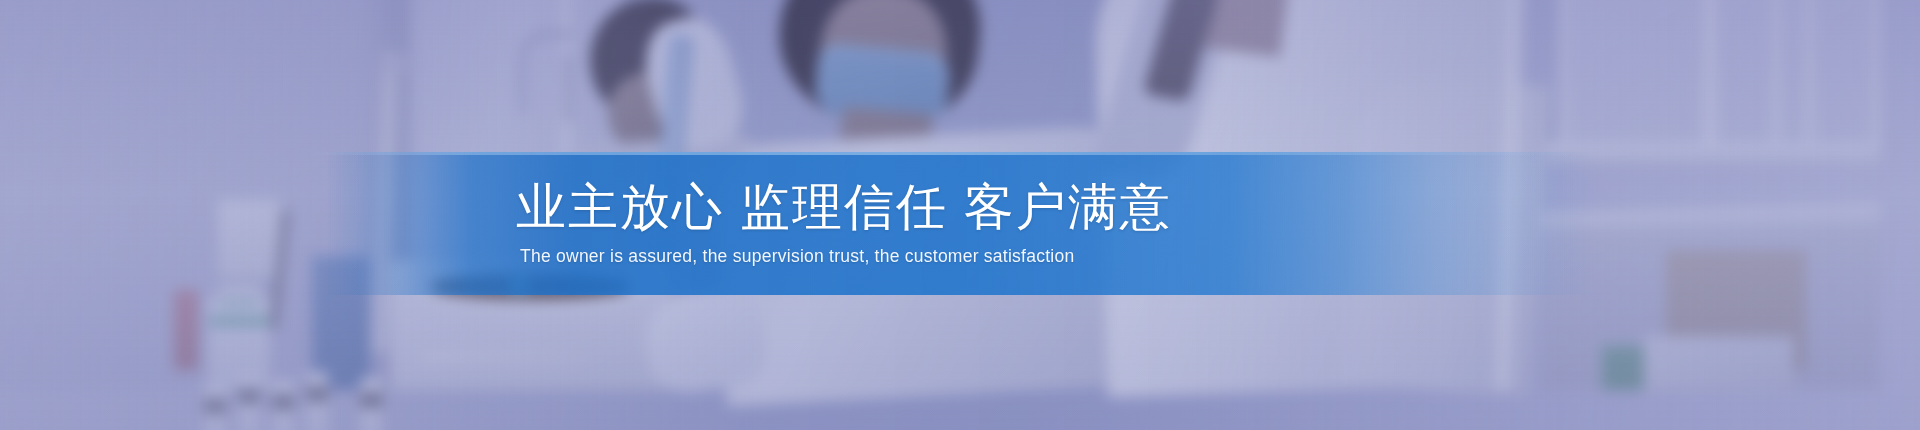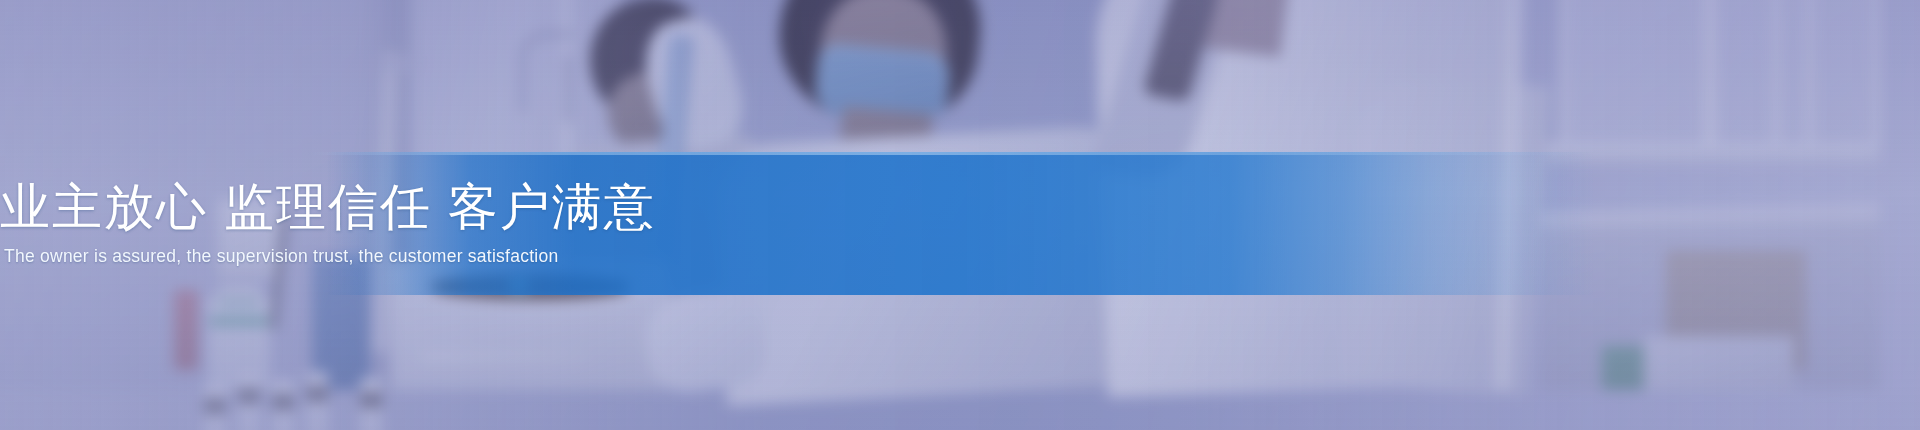--- a/index.html
+++ b/index.html
@@ -340,20 +340,21 @@
       rgba(185,215,245,.55) 48%,
       rgba(170,205,240,.30) 70%,
       rgba(160,198,238,0) 82%);
   }
 
   
   .textwrap {
     position:absolute; left:0; top:152px; width:1920px; height:143px;
     display:flex; flex-direction:column;
     align-items:flex-start; justify-content:center;
+    padding-left:516px;
   }
   .headline {
     color:#ffffff;
     font-size:50px;
     line-height:1.08;
     letter-spacing:2px;
     font-weight:400;
     white-space:nowrap;
     text-shadow:0 1px 3px rgba(18,60,110,.30);
   }

